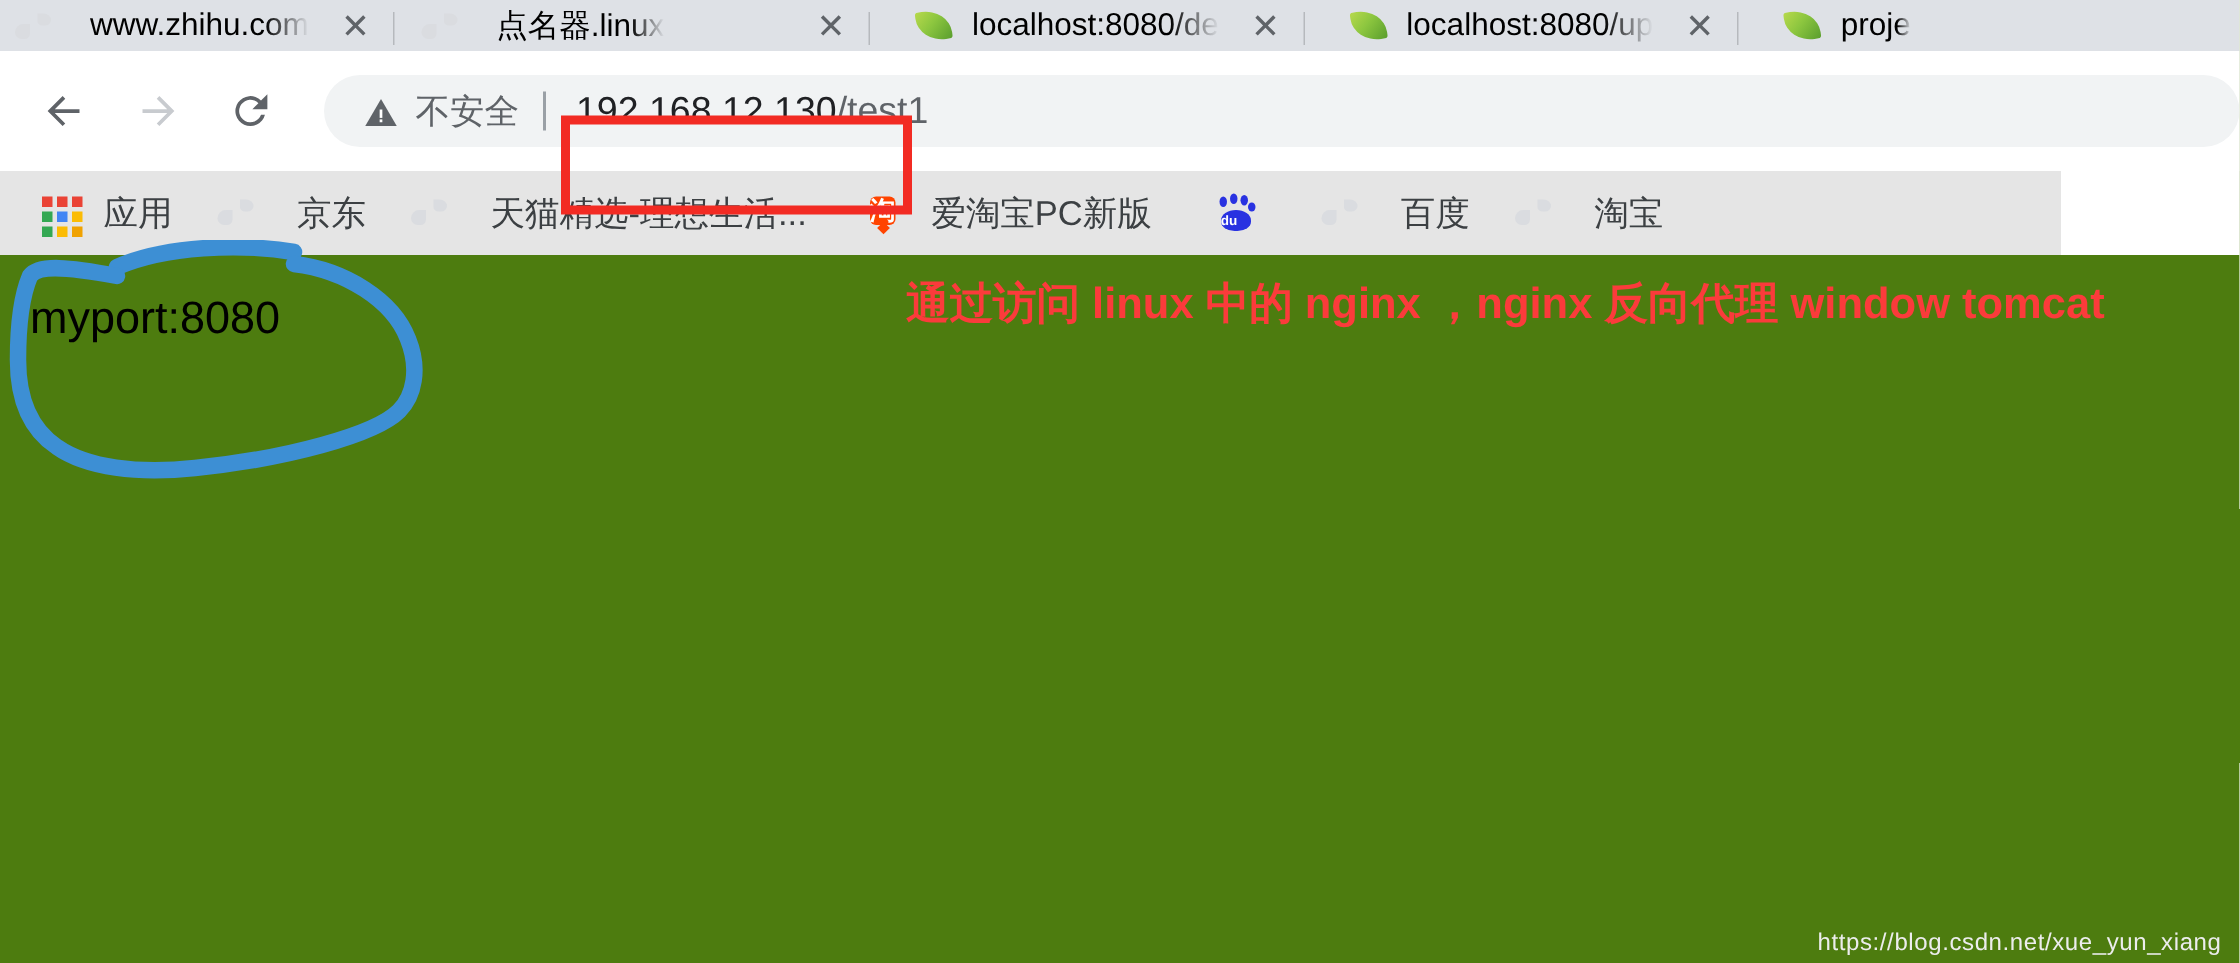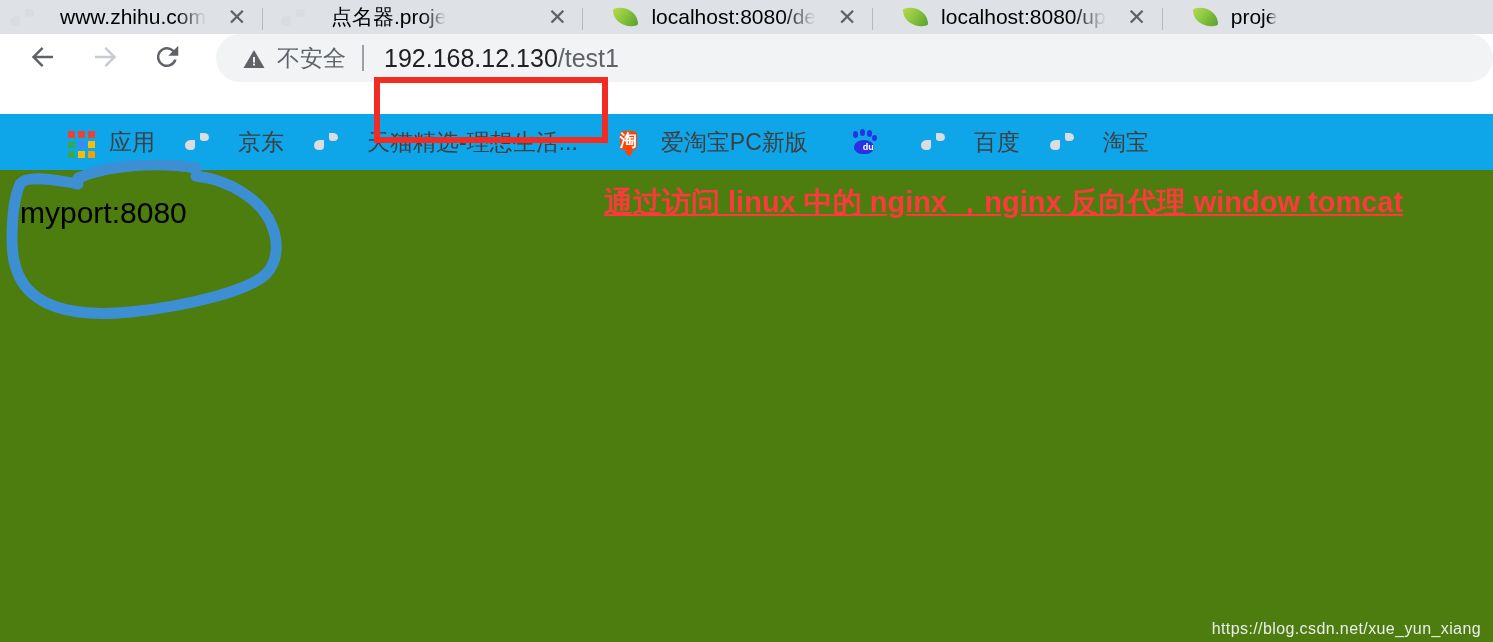--- a/index.html
+++ b/index.html
@@ -48,21 +48,21 @@
   .fav-leaf:before{
     content:""; position:absolute; left:1px; top:3px; width:23px; height:20px;
     background:linear-gradient(135deg,#b7d94c 0%,#8cc63f 45%,#5a9e2d 100%);
     border-radius: 2px 80% 2px 80%;
     transform: rotate(-8deg);
   }
 
   
   .toolbar {
     position:absolute; left:0; top:34px; width:1493px; height:80px;
-    background:#ffffff; display:flex; align-items:flex-start;
+    background:#ffffff; display:flex; align-items:center;
   }
   .navbtn {
     width:46px; height:46px; flex:0 0 46px; margin-left:20px;
     display:flex; align-items:center; justify-content:center;
     color:#5f6368;
   }
   .navbtn.fwd { color:#bdc1c6; margin-left:16px; }
   .navbtn.reload { margin-left:16px; }
   .omnibox {
     margin-left:26px; height:48px; flex:1 1 auto;
@@ -77,55 +77,55 @@
   .url-text .path { color:#5f6368; }
 
   
   .red-rect {
     position:absolute; left:374px; top:43px; width:234px; height:66px;
     border:6px solid #f22b23; background:transparent; z-index:9;
   }
 
   
   .bookmarks {
-    position:absolute; left:0; top:114px; width:1493px; height:56px;
-    background:#0ea5e9; display:flex; align-items:center; overflow:hidden;padding-left:40px;
+    position:absolute; left:0; top:114px; width:1374px; height:56px;
+    background:#e5e5e5; display:flex; align-items:center; overflow:hidden;
   }
   .bm { display:flex; align-items:center; flex:0 0 auto; padding:0 8px; height:40px; }
   .bm-icon { width:28px;height:28px;flex:0 0 28px; margin-right:13px; position:relative; }
   .bm-label { font-size:23px; color:#3c4043; white-space:nowrap; }
 
   
   .ico-apps { display:grid; grid-template-columns:repeat(3,7px); grid-template-rows:repeat(3,7px); gap:3px; width:23px;height:23px; margin-top:3px;}
   .ico-apps i { display:block; width:7px;height:7px; }
   
   .ico-taobao {
     width:28px;height:26px;background:#ff4400;border-radius:4px;
     color:#fff;font-size:17px;line-height:26px;text-align:center;font-weight:bold;
     position:relative;
   }
   .ico-taobao:after{content:"";position:absolute;left:6px;bottom:-5px;width:6px;height:6px;background:#ff4400;transform:rotate(45deg);}
   
   .ico-baidu { width:28px;height:28px; position:relative; }
   .ico-baidu .pad { position:absolute; background:#2932e1; border-radius:50%; }
-  .ico-baidu .pal { position:absolute; left:4px; top:12px; width:20px;height:14px; background:#2932e1; border-radius:50% 50% 45% 45%; color:#fff; font-size:9px; text-align:right; line-height:15px; font-weight:bold;}
+  .ico-baidu .pal { position:absolute; left:4px; top:12px; width:20px;height:14px; background:#2932e1; border-radius:50% 50% 45% 45%; color:#fff; font-size:9px; text-align:left; line-height:15px; font-weight:bold;}
   
   .ico-sun { width:28px;height:28px; position:relative; }
   .ico-sun .body { position:absolute; left:2px; top:2px; width:24px;height:24px; background:#ffa512; border-radius:22%; }
   .ico-sun .ear { position:absolute; width:7px;height:7px; background:#ffa512; }
   .ico-sun .eye { position:absolute; width:4px;height:5px; background:#3b2a12; border-radius:50%; top:9px;}
   .ico-sun .snout{ position:absolute; left:8px; top:14px; width:12px;height:8px; background:#fff; border-radius:50%; }
   .ico-sun .nose { position:absolute; left:11px; top:14px; width:6px;height:4px; background:#3b2a12; border-radius:50%; }
 
   
   .viewport { position:absolute; left:0; top:170px; width:1493px; height:472px; background:#4d7c0f; }
   .page-text { position:absolute; left:20px; top:26px; font-size:30px; color:#000; }
   .red-note {
     position:absolute; left:604px; top:183px; font-size:29px; color:#fb3b3b;
-    font-weight:600; white-space:nowrap; z-index:8;text-decoration:underline;
+    font-weight:600; white-space:nowrap; z-index:8;
   }
   .watermark {
     position:absolute; right:12px; bottom:4px; font-size:16px; color:#eceded;
     letter-spacing:.4px; white-space:nowrap;
   }
 
   .blue-scribble { position:absolute; left:0; top:170px; width:300px; height:160px; z-index:7; pointer-events:none; }
   .blue-scribble-top { position:absolute; left:0; top:160px; width:300px; height:26px; z-index:7; }
 </style>
 </head>
@@ -137,21 +137,21 @@
 
     <div class="tab">
       <span class="tab-fav"><span class="fav-globe"></span></span>
       <span class="tab-title">www.zhihu.com</span>
       <span class="tab-close">✕</span>
     </div>
     <div class="tab-sep"></div>
 
     <div class="tab">
       <span class="tab-fav"><span class="fav-globe"></span></span>
-      <span class="tab-title">点名器.proje</span>
+      <span class="tab-title">点名器.linux</span>
       <span class="tab-close" style="margin-left:100px">✕</span>
     </div>
     <div class="tab-sep"></div>
 
     <div class="tab">
       <span class="tab-fav"><span class="fav-leaf"></span></span>
       <span class="tab-title">localhost:8080/de</span>
       <span class="tab-close">✕</span>
     </div>
     <div class="tab-sep"></div>

